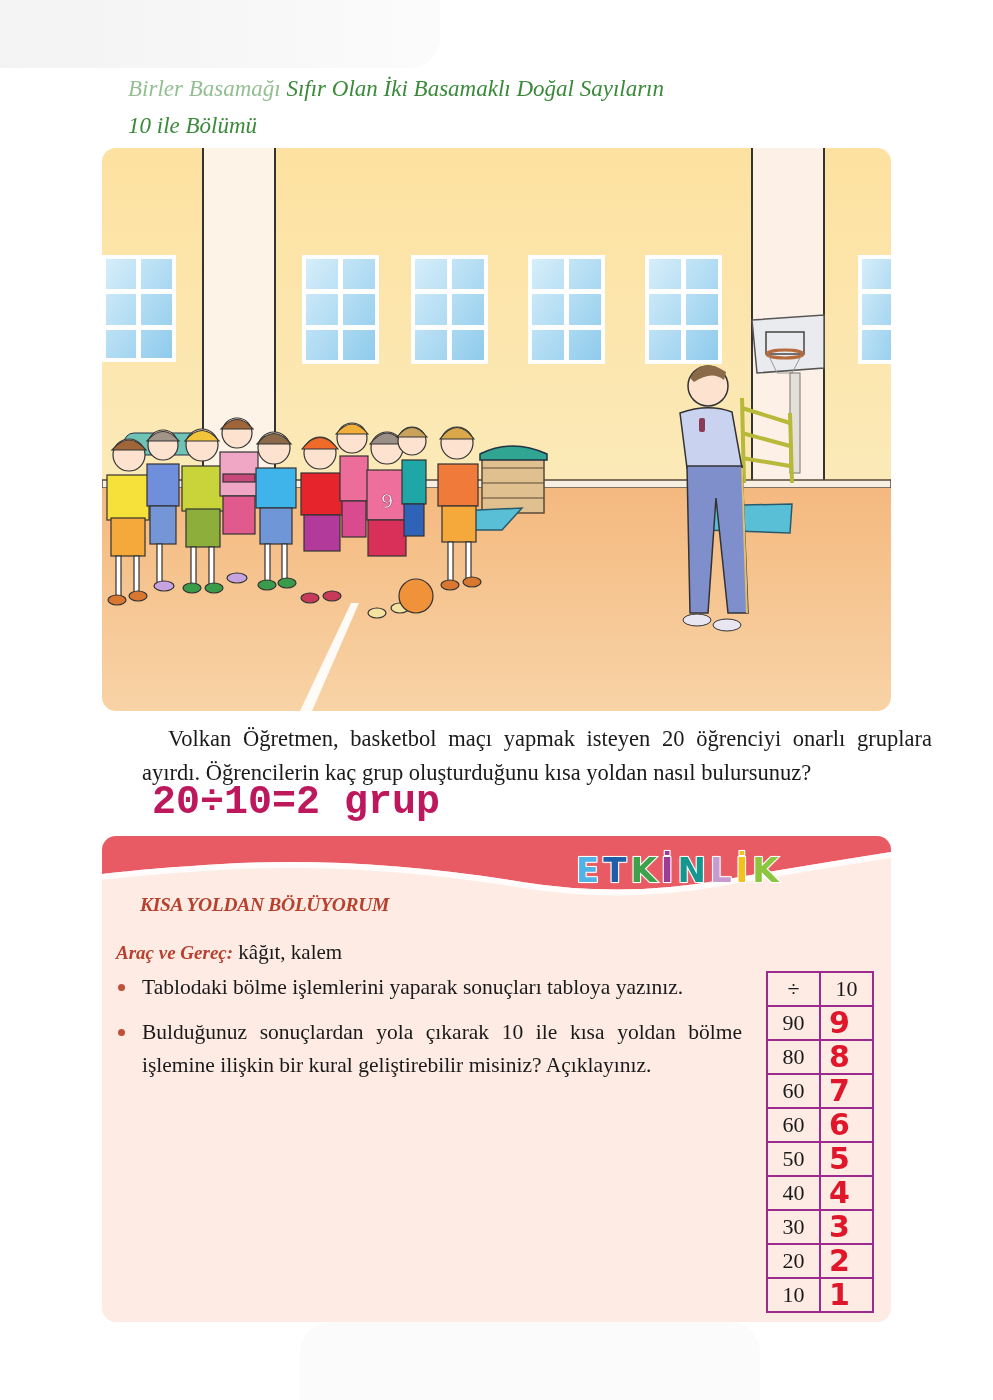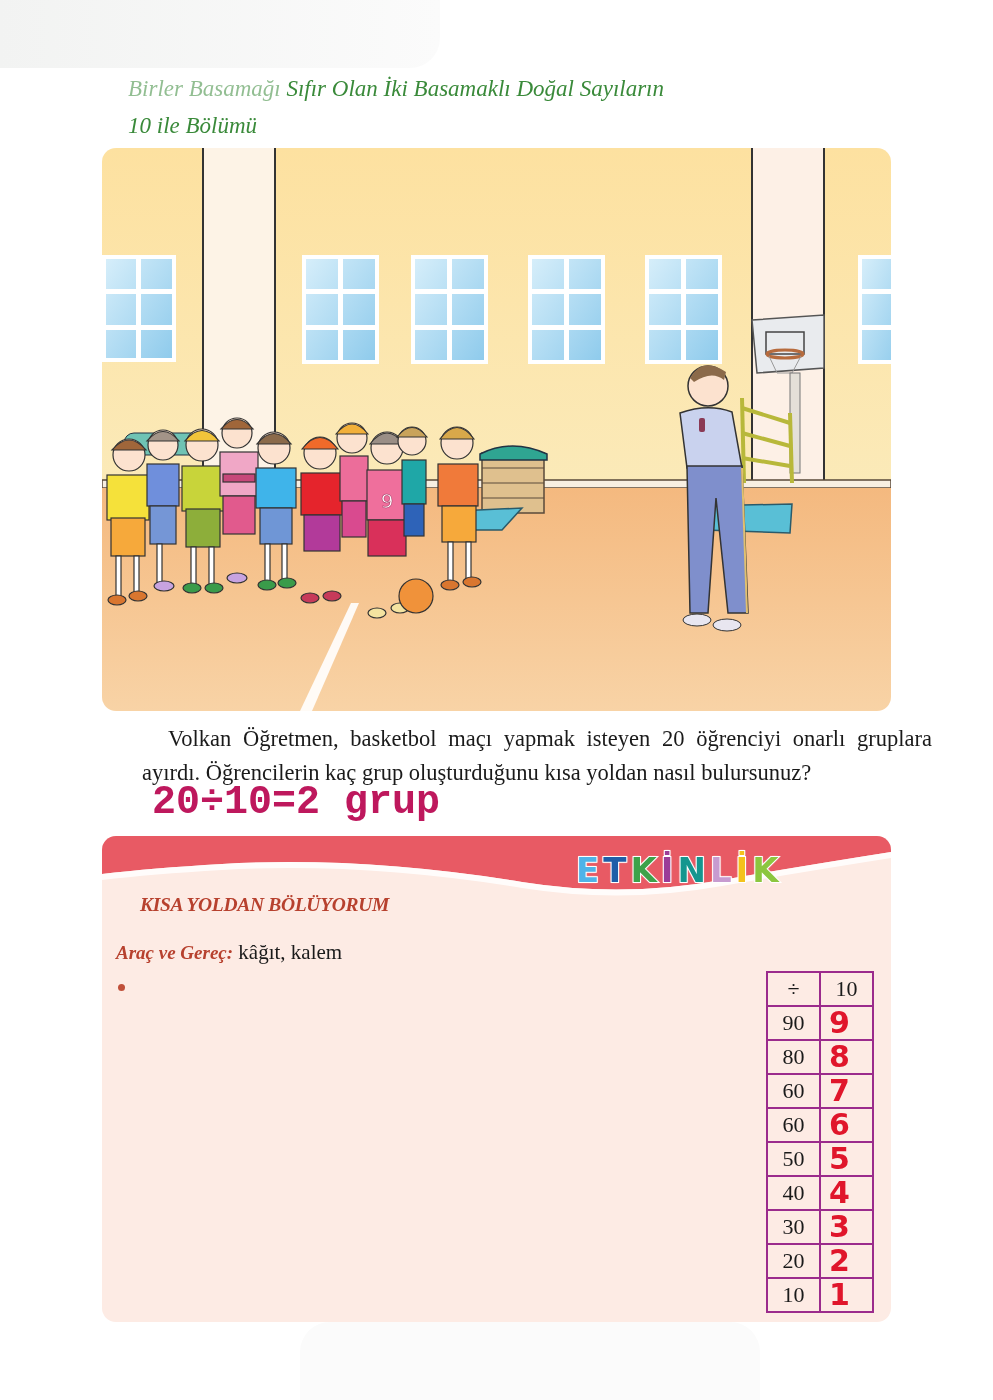--- a/index.html
+++ b/index.html
@@ -310,21 +310,22 @@
     <span style="color:#f4c21c">İ</span>
     <span style="color:#8cc63f">K</span>
   </div>
 
   <div class="act-title">KISA YOLDAN BÖLÜYORUM</div>
   <div class="tools">
     <span class="lbl">Araç ve Gereç:</span><span class="val"> kâğıt, kalem</span>
   </div>
 
   <ul class="bullets">
-    <li><span class="dot"></span></li>
+    <li><span class="dot"></span><span>Tablodaki bölme işlemlerini yaparak sonuçları tabloya yazınız.</span></li>
+    <li><span class="dot"></span><span>Bulduğunuz sonuçlardan yola çıkarak 10 ile kısa yoldan bölme işlemine ilişkin bir kural geliştirebilir misiniz? Açıklayınız.</span></li>
   </ul>
 
   <table class="div-table">
     <tbody>
         <tr>
       <td>÷</td>
       <td>10</td>
     </tr>
     <tr>
           <td>90</td>

